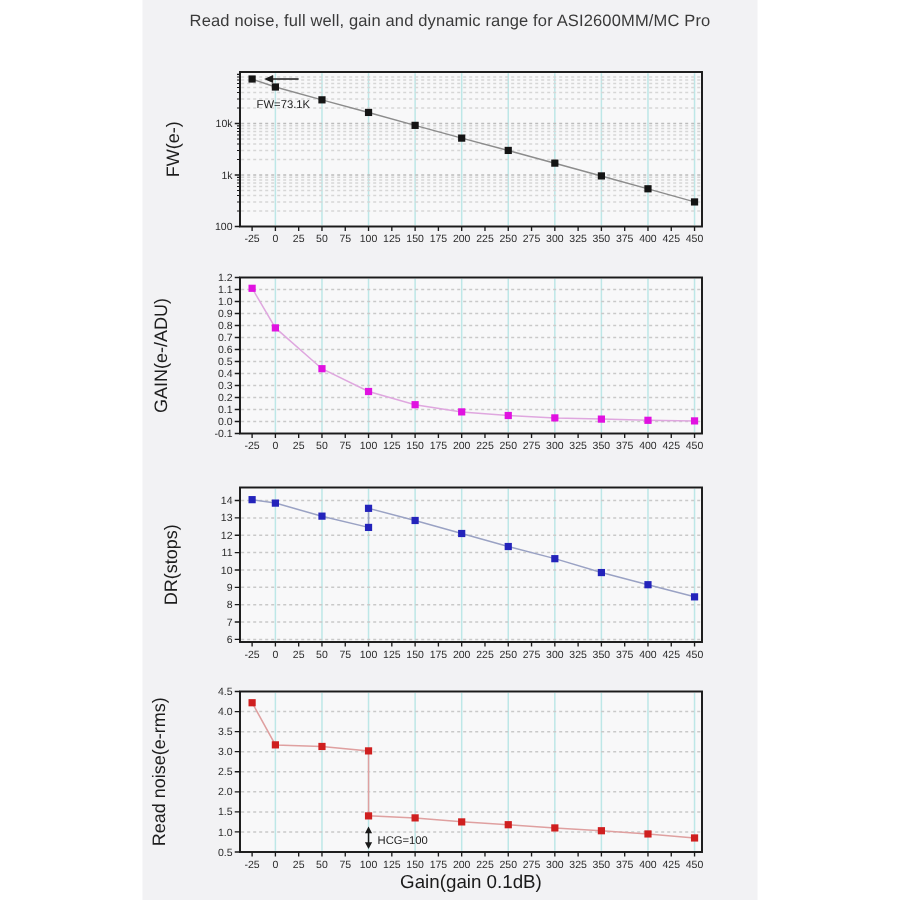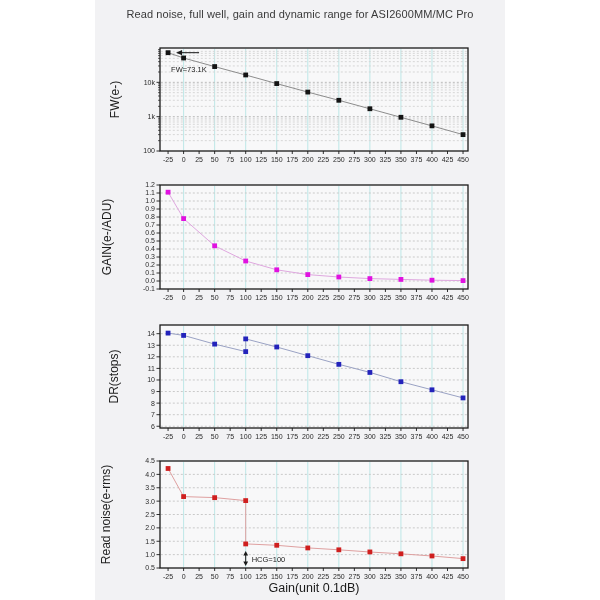--- a/index.html
+++ b/index.html
@@ -497,15 +497,15 @@
           </g>
           <text x="15" y="514.5" font-size="12" fill="#1d1d1d" text-anchor="middle" font-family="&quot;Liberation Sans&quot;,sans-serif" transform="rotate(-90 15 514.5)">Read noise(e-rms)</text>
           <g>
             <line x1="150.69354838709677" y1="553.925" x2="150.69354838709677" y2="563" stroke="#1a1a1a" stroke-width="1"></line>
             <polygon points="150.69354838709677,550.925 148.29354838709676,555.425 153.09354838709677,555.425" fill="#1a1a1a"></polygon>
             <polygon points="150.69354838709677,566 148.29354838709676,561.5 153.09354838709677,561.5" fill="#1a1a1a"></polygon>
             <text x="156.69354838709677" y="562.4625" font-size="7.5" fill="#1a1a1a" font-family="&quot;Liberation Sans&quot;,sans-serif">HCG=100</text>
           </g>
         </g>
       </svg>
-    <div id="x-axis-title">Gain(unit 0.1dB)</div>
+    <div id="x-axis-title">Gain(gain 0.1dB)</div>
   </div>
 </div>
 
 </body></html>

